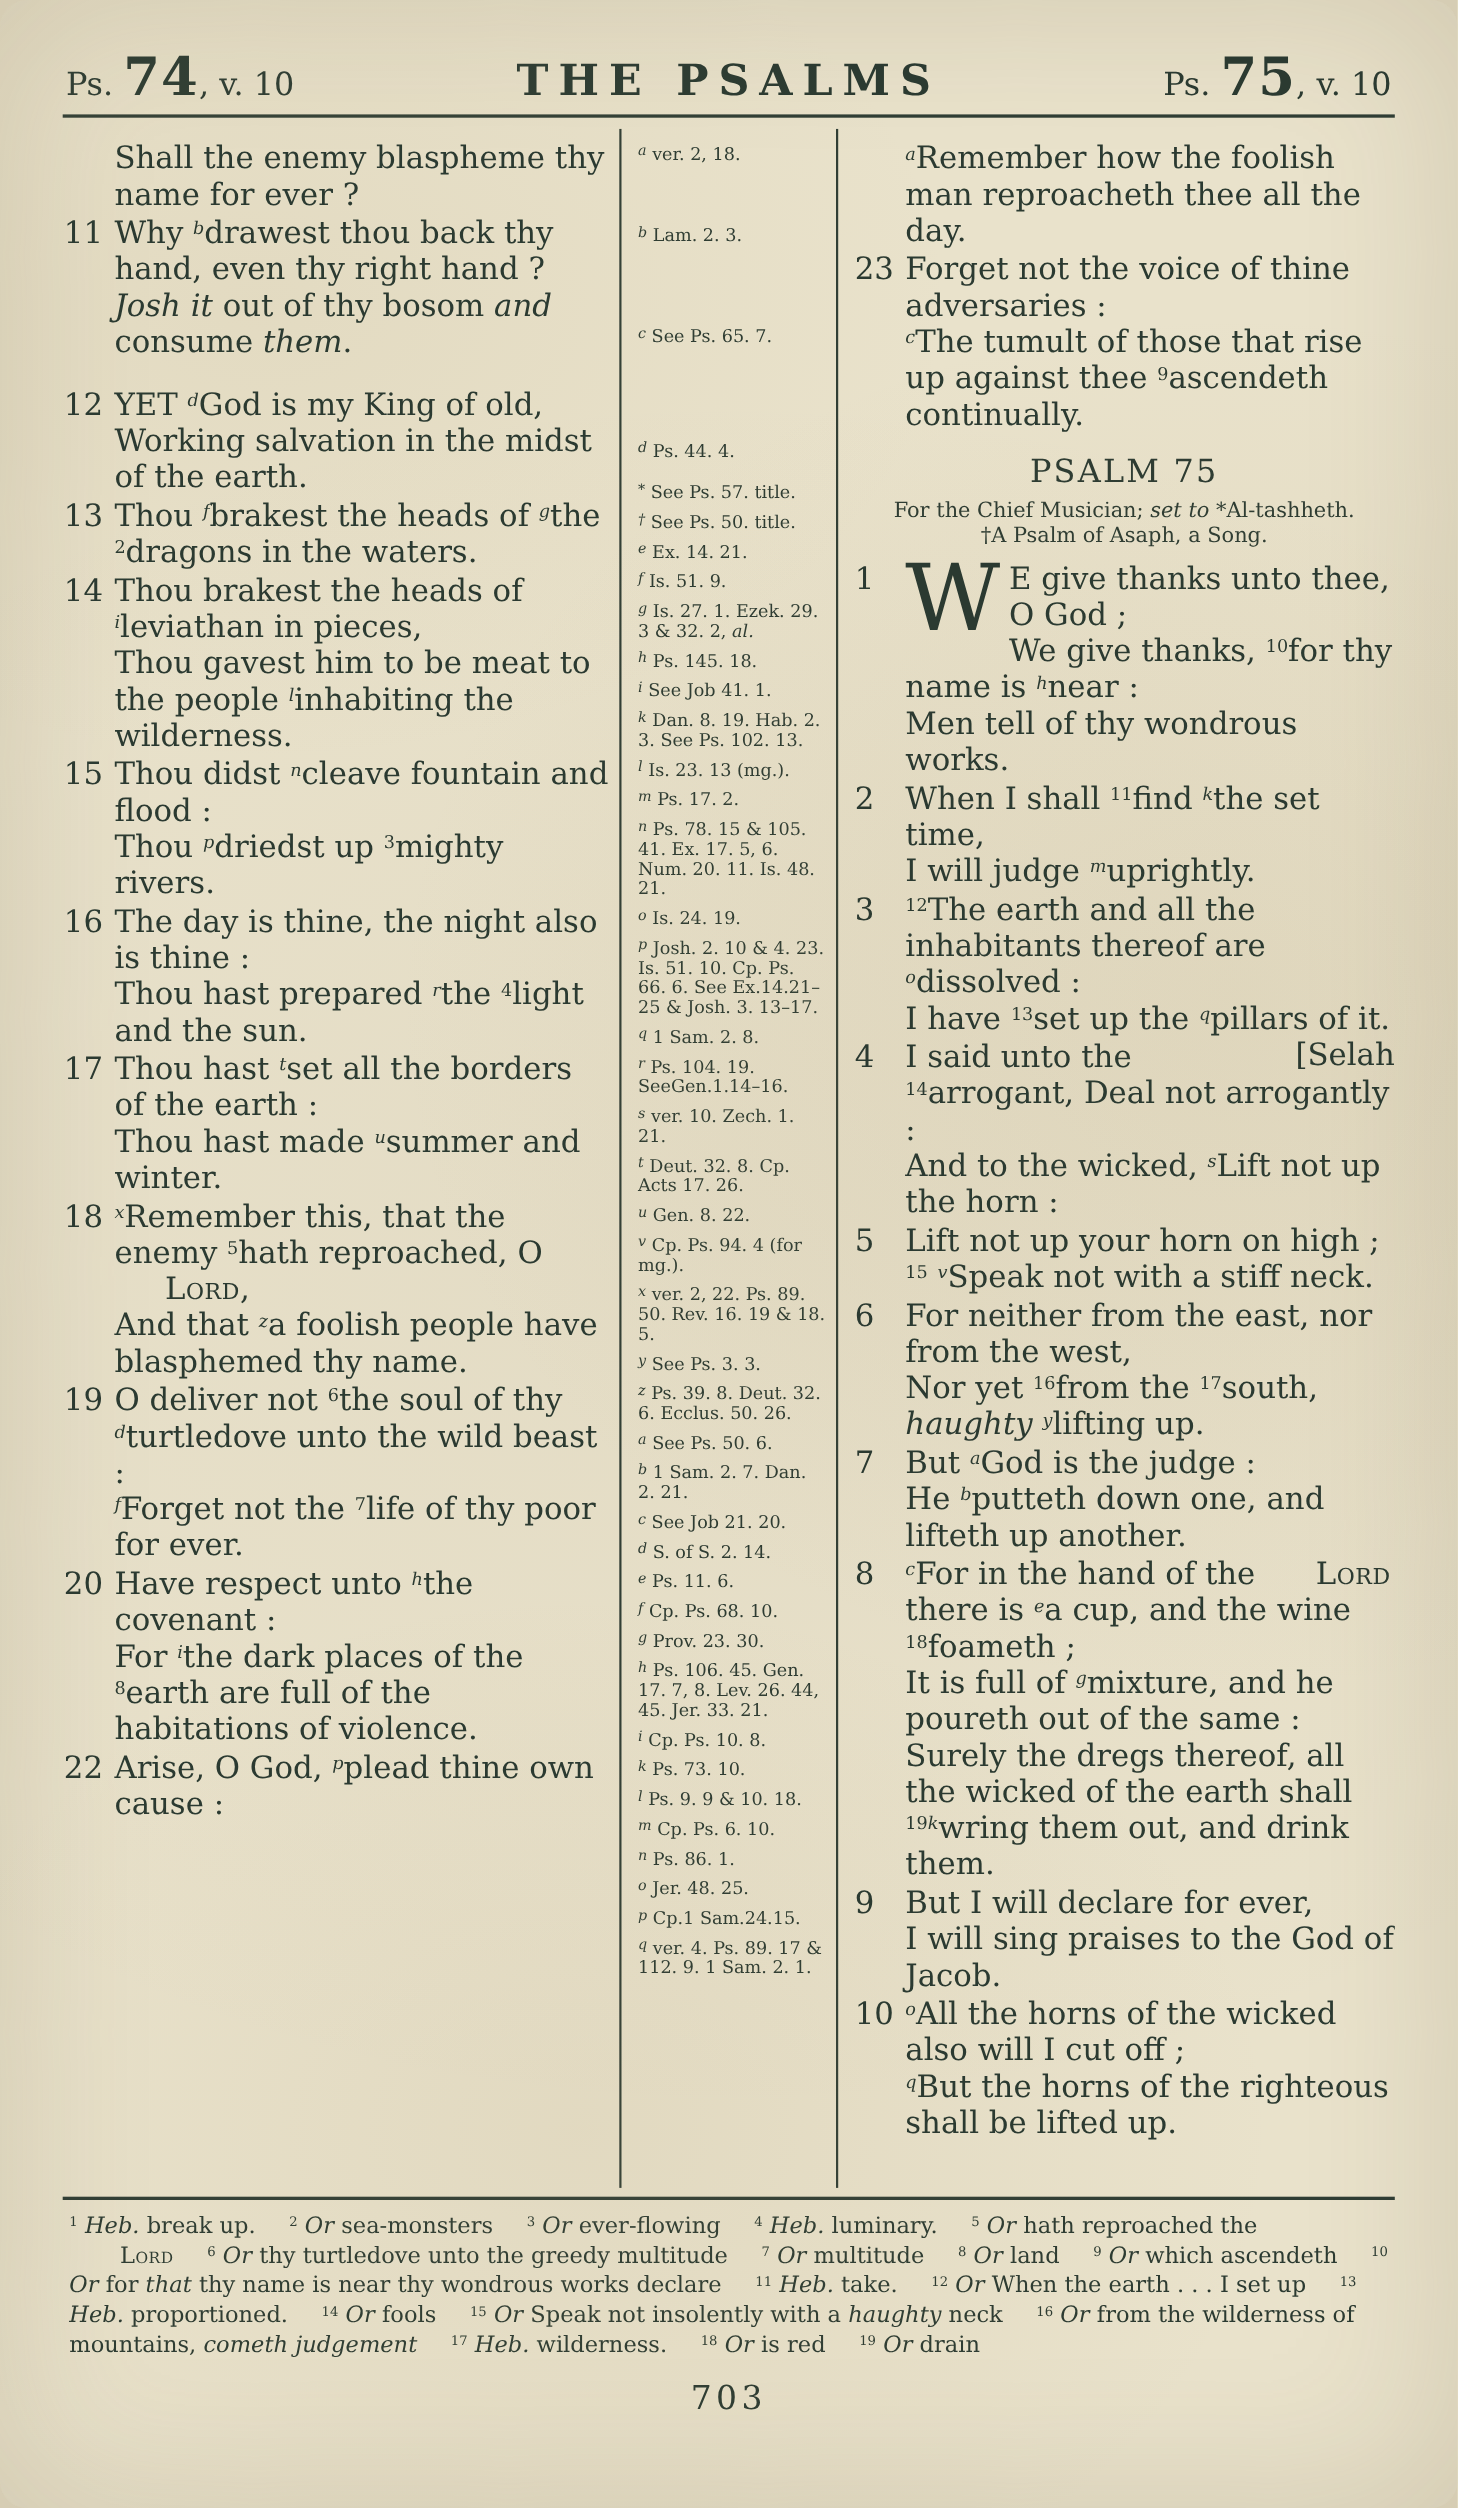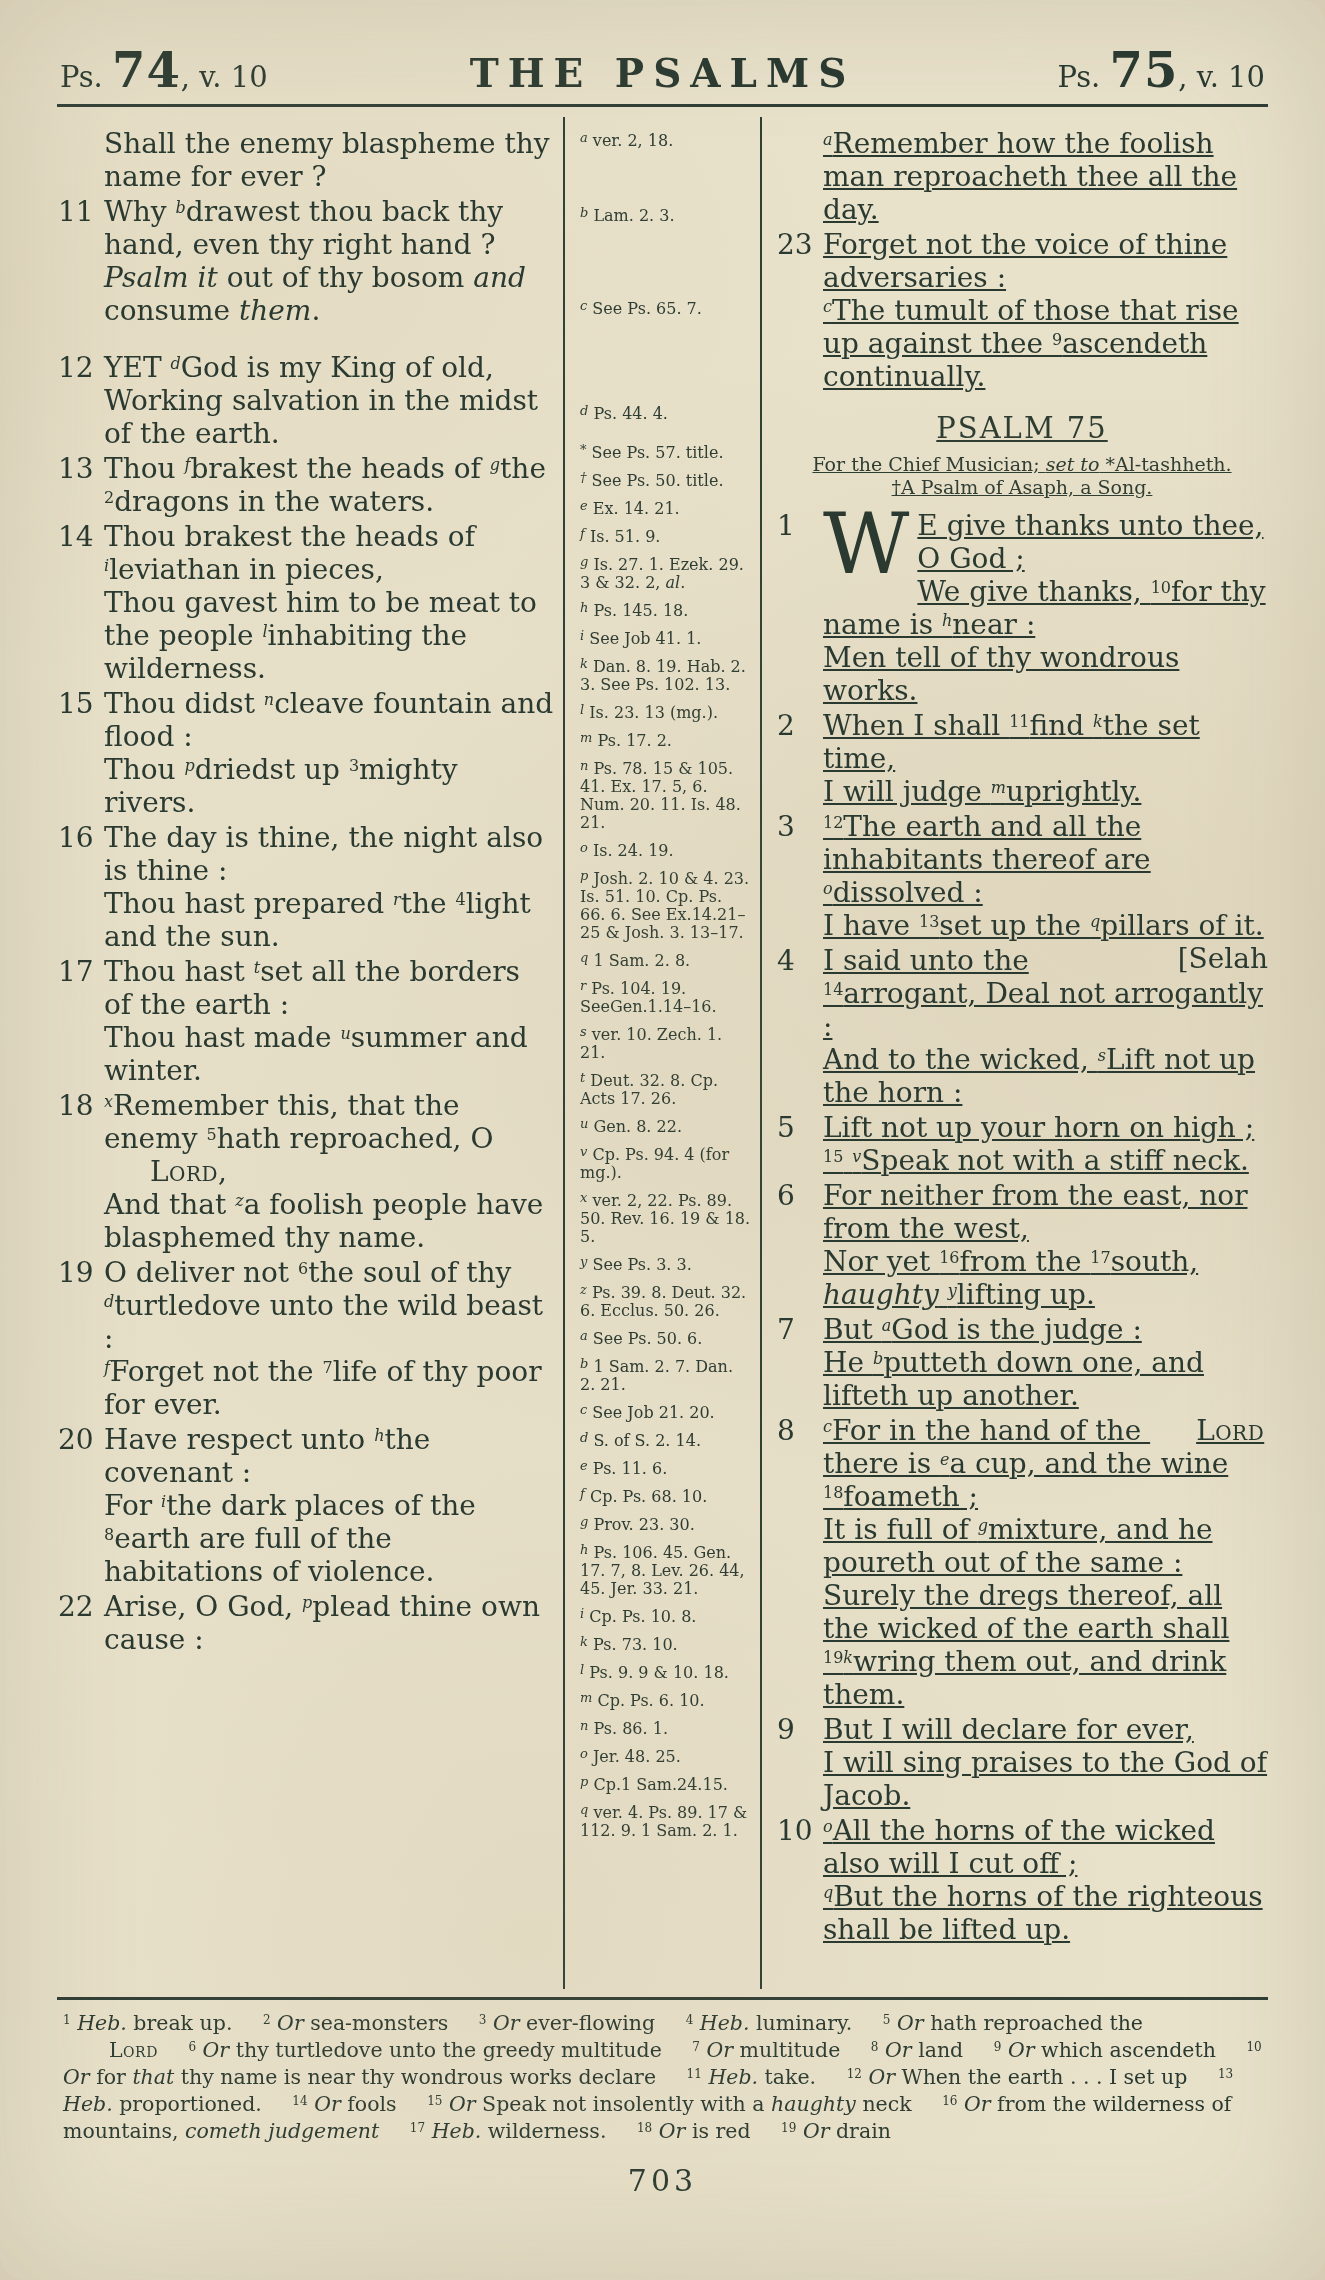--- a/index.html
+++ b/index.html
@@ -24,21 +24,21 @@
   }
   .header{display:flex;align-items:baseline;justify-content:space-between;padding:42px 60px 4px;}
   .h-ref{font-size:29px;white-space:nowrap;}
   .h-ref .big{font-size:48px;font-weight:bold;letter-spacing:1px;}
   .h-title{font-size:39px;font-weight:bold;letter-spacing:9px;}
   .hrule{border-top:3px solid #2f3d34;margin:2px 57px 0;}
   .columns{display:flex;margin:10px 57px 0;height:1872px;overflow:hidden;}
   .col{box-sizing:border-box;}
   .col-left{width:506px;padding:8px 8px 0 0;}
   .col-refs{width:199px;border-left:2px solid #2f3d34;border-right:2px solid #2f3d34;padding:12px 8px 0 15px;}
-  .col-right{width:506px;padding:8px 0 0 14px;text-decoration:underline;}
+  .col-right{width:506px;padding:8px 0 0 14px;}
 
   .verse{position:relative;padding-left:47px;margin-top:2px;font-size:28px;line-height:33px;text-align:left;}
   .verse.sb{margin-top:24px;}
   .vnum{position:absolute;left:1px;top:0;}
   .vline{overflow:visible;}
   sup{font-size:16px;line-height:0;vertical-align:8px;}
   sup.sl{font-style:italic;}
   sup.sn{font-style:normal;}
   .smallcaps{font-variant:small-caps;letter-spacing:0.5px;margin-left:46px;}
   .dropcap{float:left;font-size:84px;line-height:64px;margin:3px 8px 0 0;}
@@ -78,21 +78,21 @@
     <div class="col col-left">
         <div class="verse">
           <div class="vbody">
             <div class="vline">Shall the enemy blaspheme thy name for ever ?</div>
           </div>
         </div>
         <div class="verse">
           <span class="vnum">11</span>
           <div class="vbody">
             <div class="vline">Why <sup class="sl">b</sup>drawest thou back thy hand, even thy right hand ?</div>
-            <div class="vline"><i>Psalm it</i> out of thy bosom <i>and</i> consume <i>them</i>.</div>
+            <div class="vline"><i>Josh it</i> out of thy bosom <i>and</i> consume <i>them</i>.</div>
           </div>
         </div>
         <div class="verse sb">
           <span class="vnum">12</span>
           <div class="vbody">
             <div class="vline">YET <sup class="sl">d</sup>God is my King of old,</div>
             <div class="vline">Working salvation in the midst of the earth.</div>
           </div>
         </div>
         <div class="verse">

